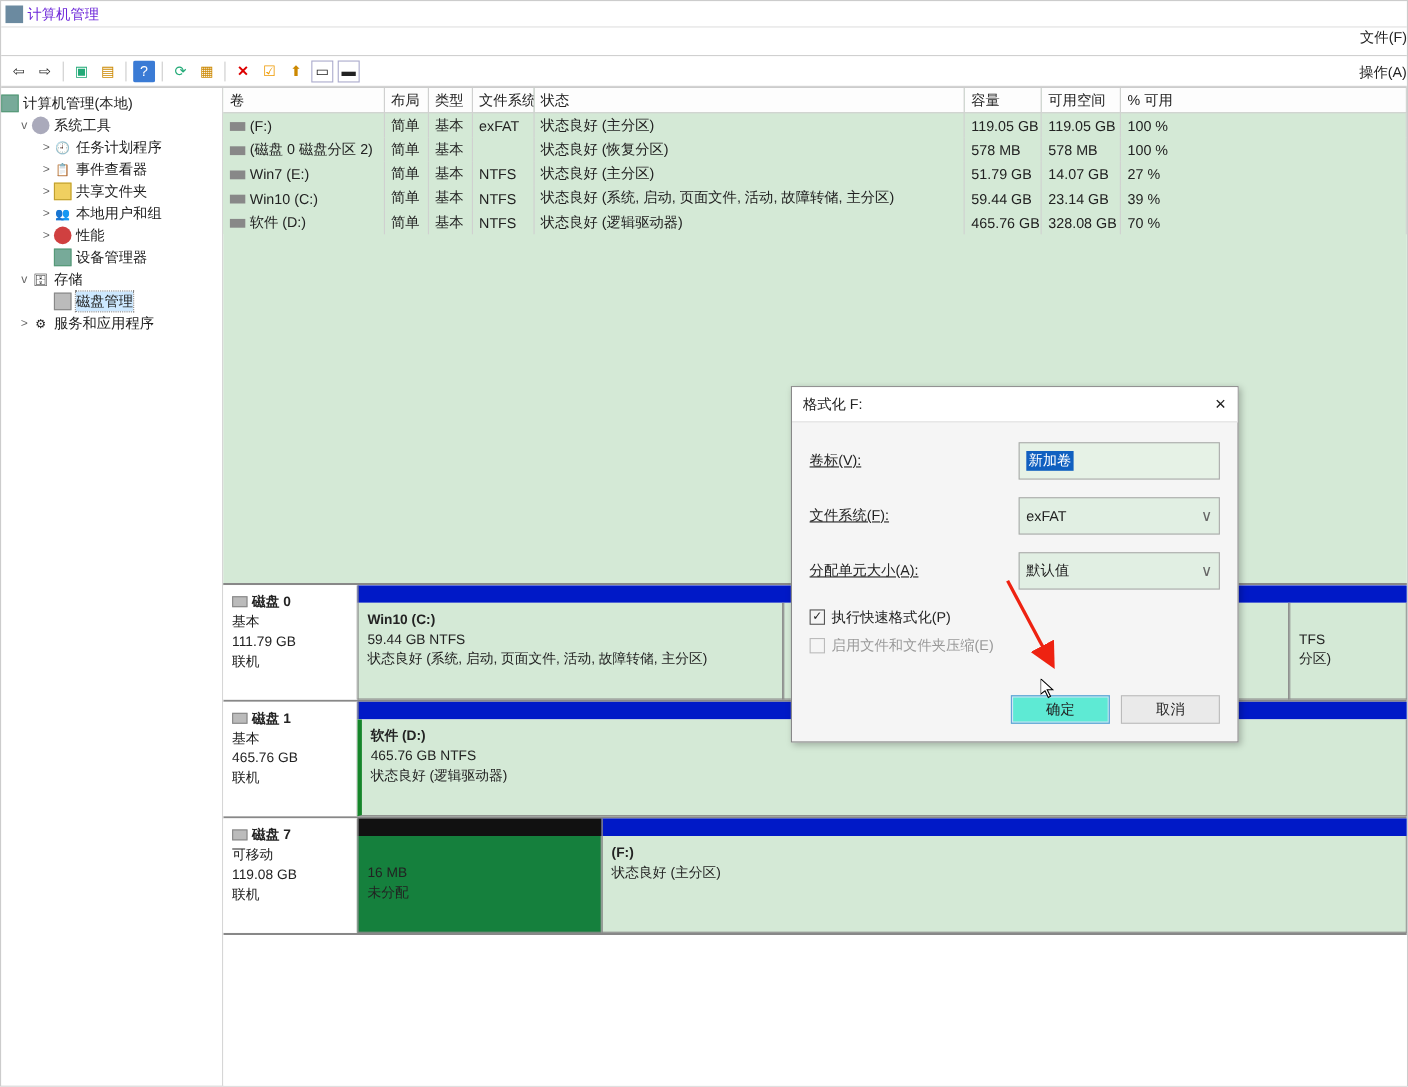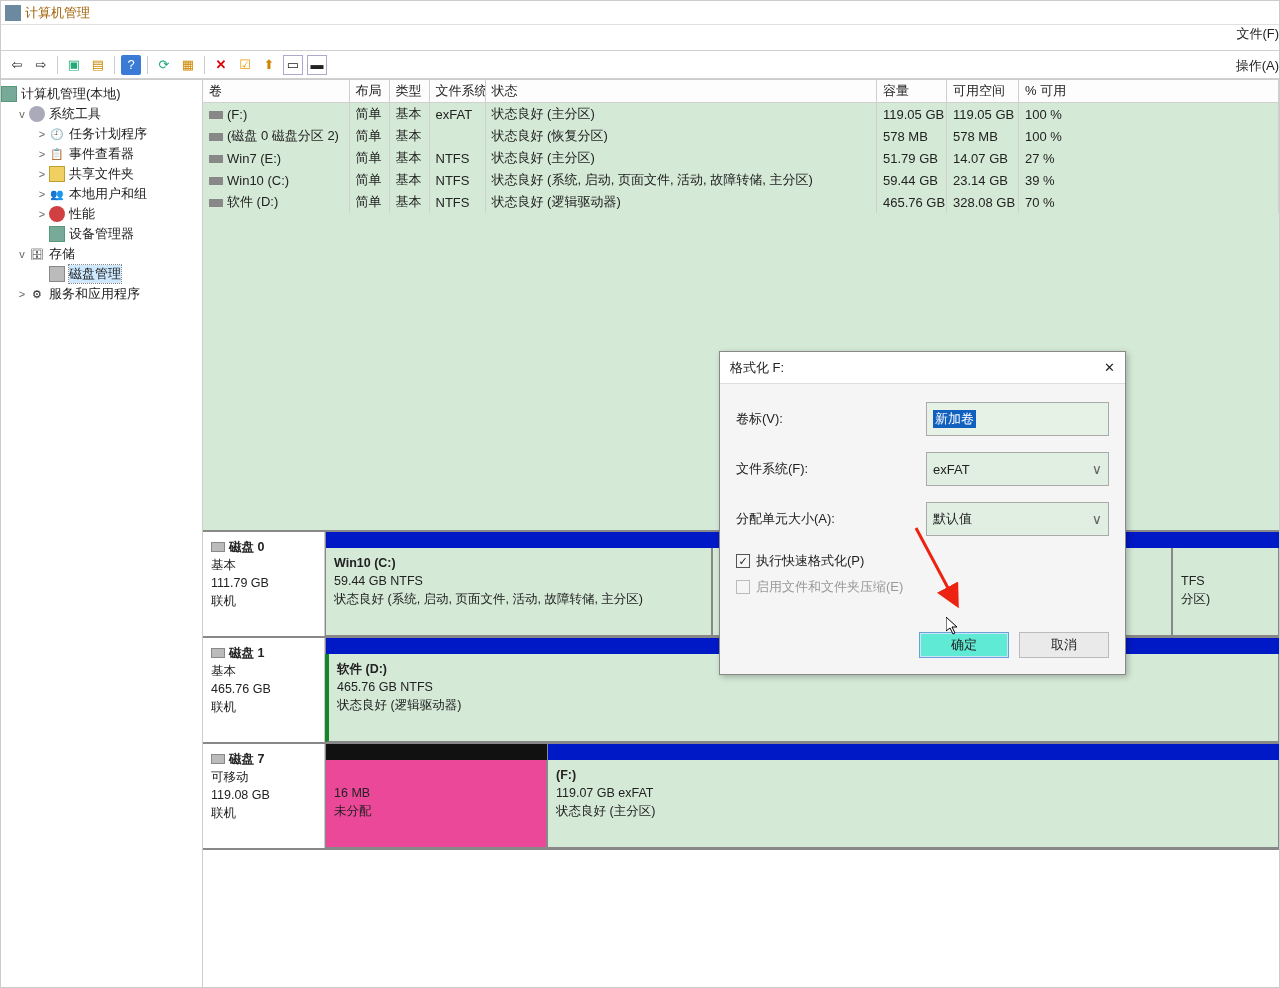--- a/index.html
+++ b/index.html
@@ -1,17 +1,17 @@
 <!DOCTYPE html>
 <html><head>
 <meta charset="utf-8">
 <style>
   * { box-sizing: border-box; }
   html, body { margin:0; padding:0; height:100%; font-family: "Microsoft YaHei", "Segoe UI", sans-serif; font-size:13px; color:#222; background:#fff; }
-  .titlebar { height:24px; display:flex; align-items:center; padding-left:4px; font-size:13px; color:#a16207; border-bottom:1px solid #e0e0e0; }
+  .titlebar { height:24px; display:flex; align-items:center; padding-left:4px; font-size:13px; color:#6d28d9; border-bottom:1px solid #e0e0e0; }
   .titlebar .app-icon { width:16px; height:16px; background:#6b8aa0; margin-right:4px; }
   .menubar { height:26px; display:flex; align-items:flex-end; padding-left:6px; gap:14px; border-bottom:1px solid #d0d0d0;flex-direction:column; }
   .menubar span { cursor:default; }
   .toolbar { height:28px; display:flex; align-items:center; padding-left:6px; gap:4px; border-bottom:1px solid #d0d0d0; }
   .tb-btn { width:20px; height:20px; border:1px solid transparent; display:flex; align-items:center; justify-content:center; font-size:13px; cursor:default; }
   .tb-sep { width:1px; height:18px; background:#ccc; margin:0 2px; }
 
   .body { display:flex; height:calc(988px - 24px - 26px - 28px); border-top:1px solid #ccc;}
   .sidebar { width:202px; border-right:1px solid #ccc; padding-top:4px; overflow:hidden;}
   .tree { list-style:none; margin:0; padding:0; font-size:13px; }
@@ -47,21 +47,21 @@
   .part { border:1px solid #888; border-top:none; padding:6px 8px; font-size:12.5px; line-height:18px;}
   .part.green { background:#d4e9d6;}
   .part.greenhdr { border-left:4px solid #15852a;}
   .part .pn { font-weight:bold;}
 
   
   .dialog { position:absolute; width:407px; background:#f5f5f5; border:1px solid #888; box-shadow:2px 2px 6px rgba(0,0,0,.25);}
   .dialog-title { height:32px; display:flex; align-items:center; justify-content:space-between; padding:0 10px; background:#fff; border-bottom:1px solid #ddd;}
   .dlg-body { padding:18px 16px 16px 16px; display:flex; flex-direction:column; gap:16px; font-size:13px;}
   .dlg-row { display:flex; align-items:center;}
-  .dlg-row label { width:150px;}
+  .dlg-row label { width:150px;text-decoration:underline;}
   .dlg-row .fld { flex:1; height:24px; border:1px solid #aaa; background:#fff; padding:16px 6px; display:flex; align-items:center; justify-content:space-between;margin-left:40px;}
   .dlg-row .fld.input { background:#e6f2e6;}
   .dlg-row .fld.input .val { background:#1060c0; color:#fff; padding:0 2px;}
   .dlg-row .fld.green { background:#e1efe3;}
   .chev { color:#666; font-size:14px;}
   .chk { display:flex; align-items:center; gap:6px; }
   .chk .box { width:14px; height:14px; border:1px solid #555; display:flex; align-items:center; justify-content:center; font-size:11px; line-height:1;}
   .chk.disabled { color:#999;}
   .chk.disabled .box { border-color:#bbb;}
   .dlg-btns { display:flex; justify-content:flex-end; gap:10px; padding-top:20px;}
@@ -311,28 +311,27 @@
             <div>可移动</div>
             <div>119.08 GB</div>
             <div>联机</div>
           </div>
           <div class="disk-graph" style="position:relative;">
             <div style="display:flex;">
               <div class="top-bar black" style="width:222px;"></div>
               <div class="top-bar" style="flex:1;"></div>
             </div>
             <div class="part-row">
-              <div class="part" style="flex:0 0 222px; background:#ec4899;">
+              <div class="part" style="flex:0 0 222px; background:#15803d;">
                 <div>&nbsp;</div>
                 <div>16 MB</div>
                 <div>未分配</div>
               </div>
               <div class="part green" style="flex:1;">
                 <div class="pn">(F:)</div>
-                <div>119.07 GB exFAT</div>
                 <div>状态良好 (主分区)</div>
               </div>
             </div>
           </div>
         </div>
 
       </div>
     </div>
   </div>
 

